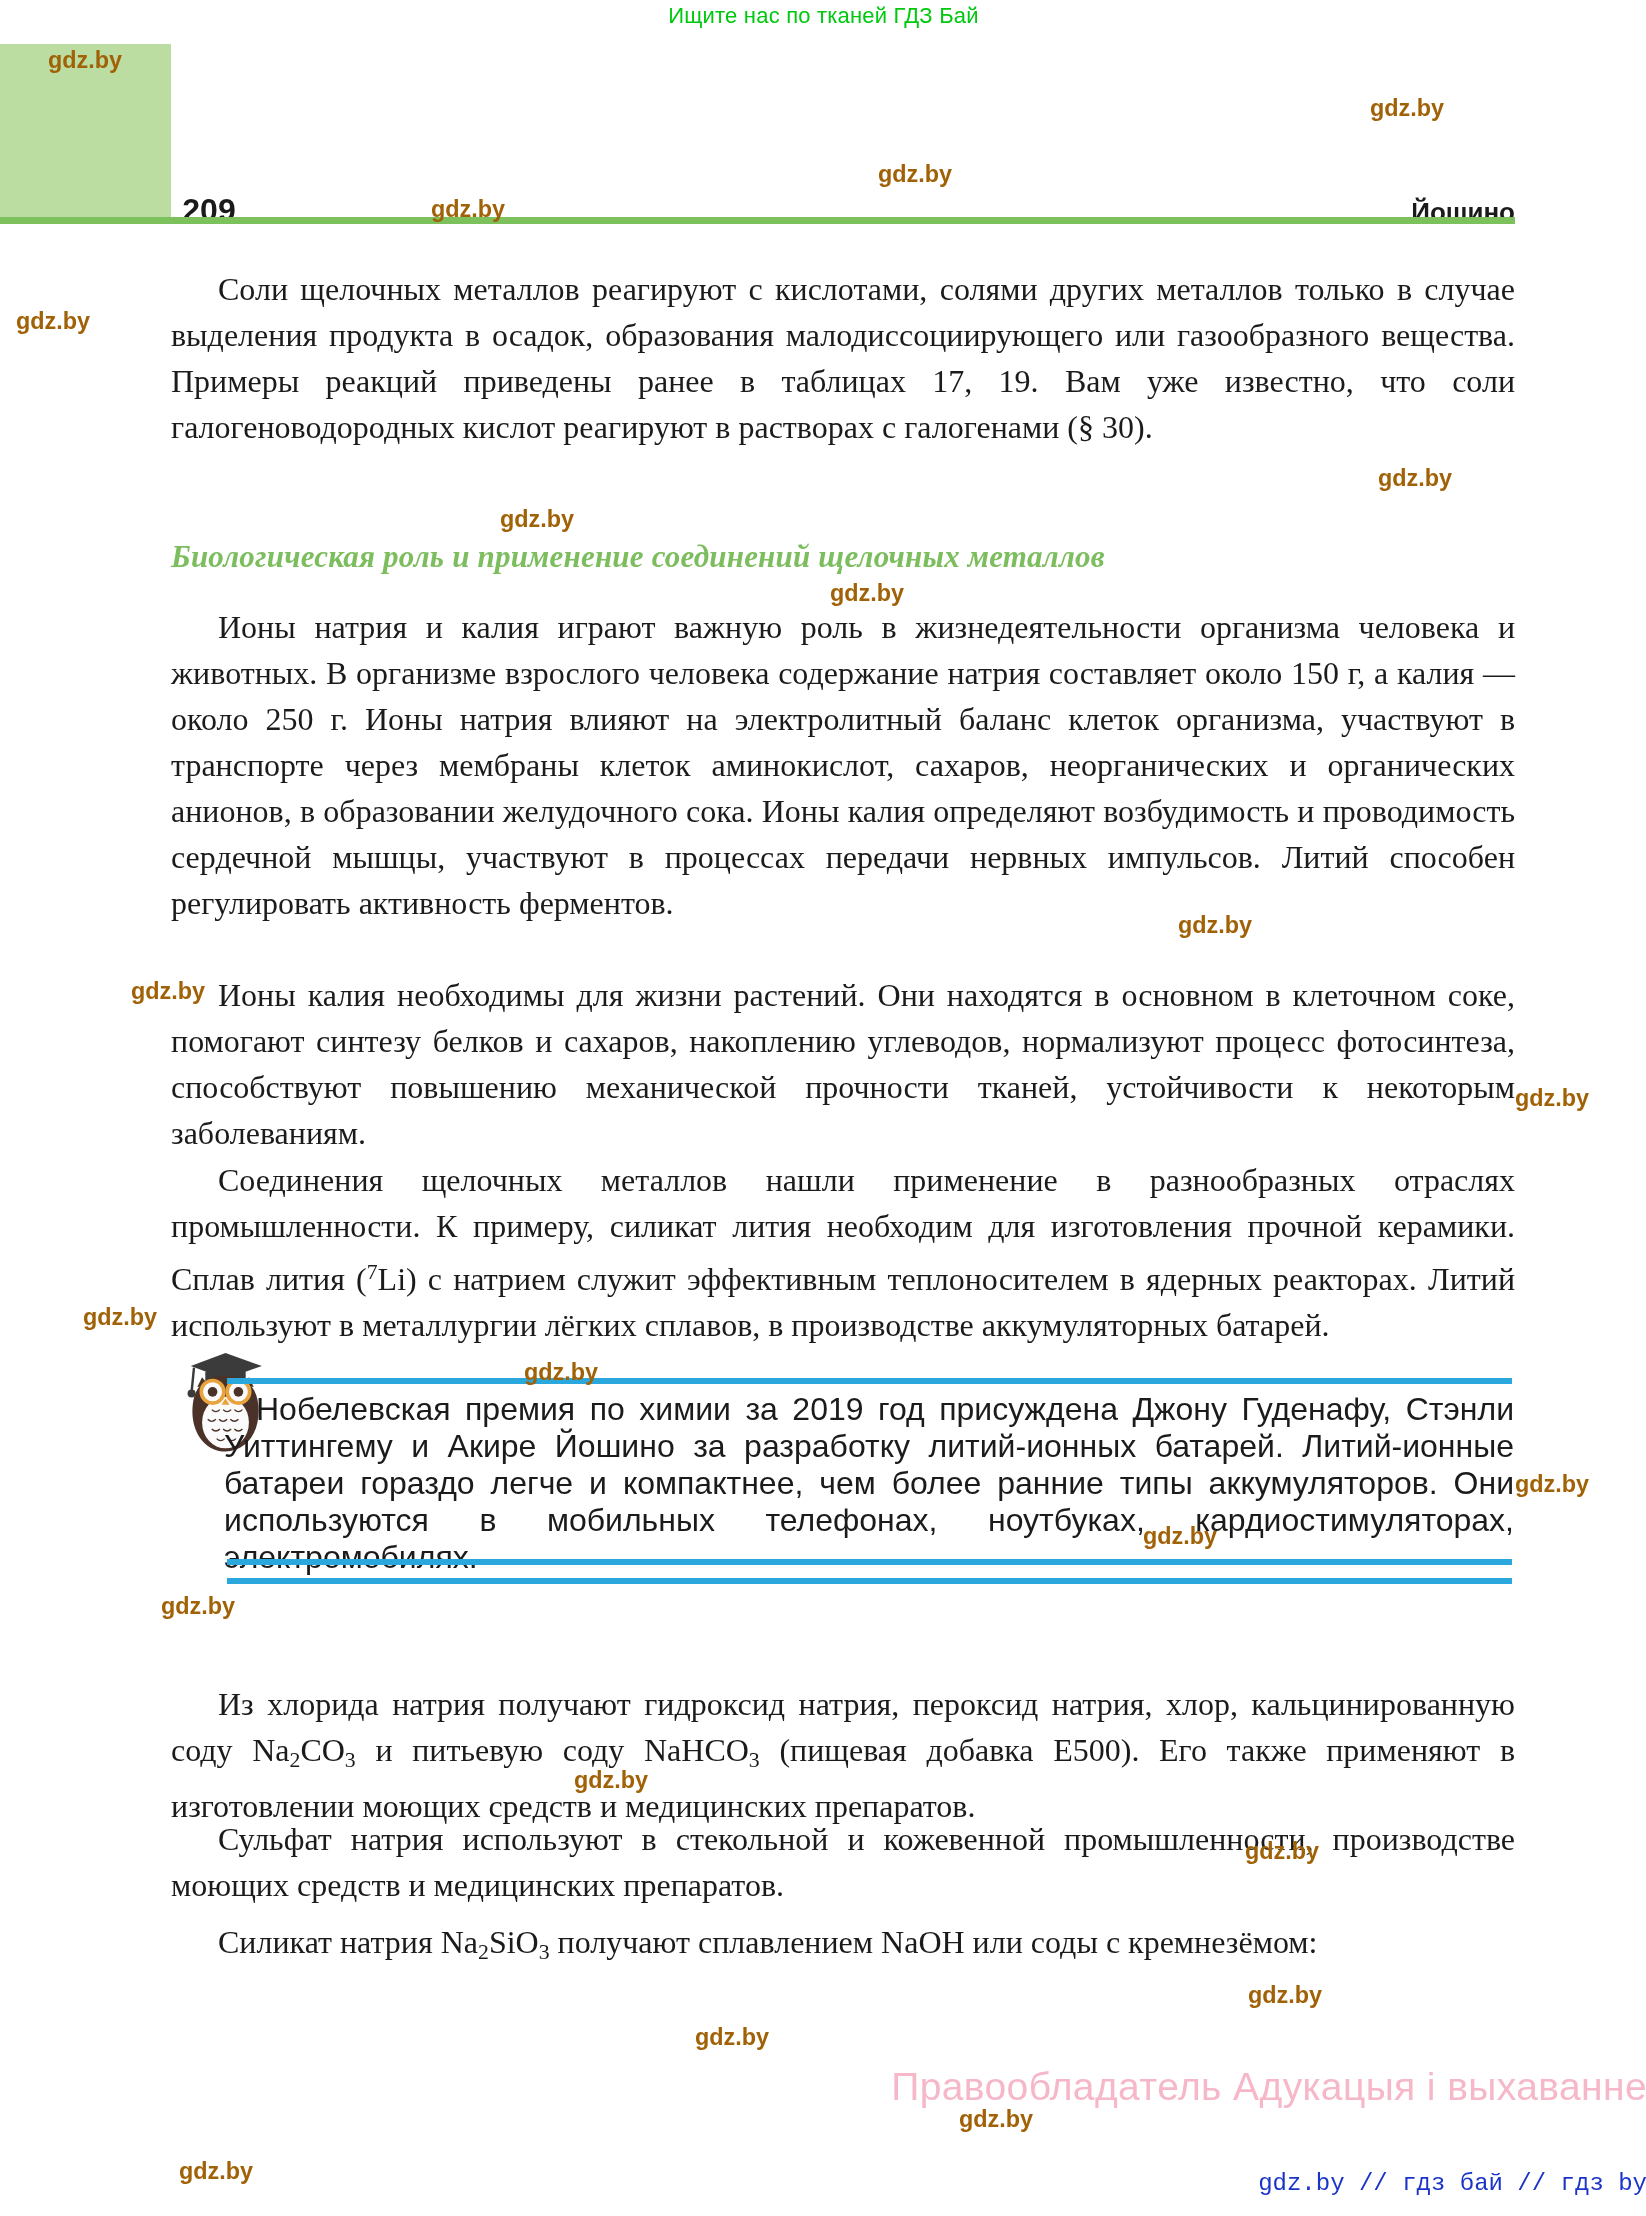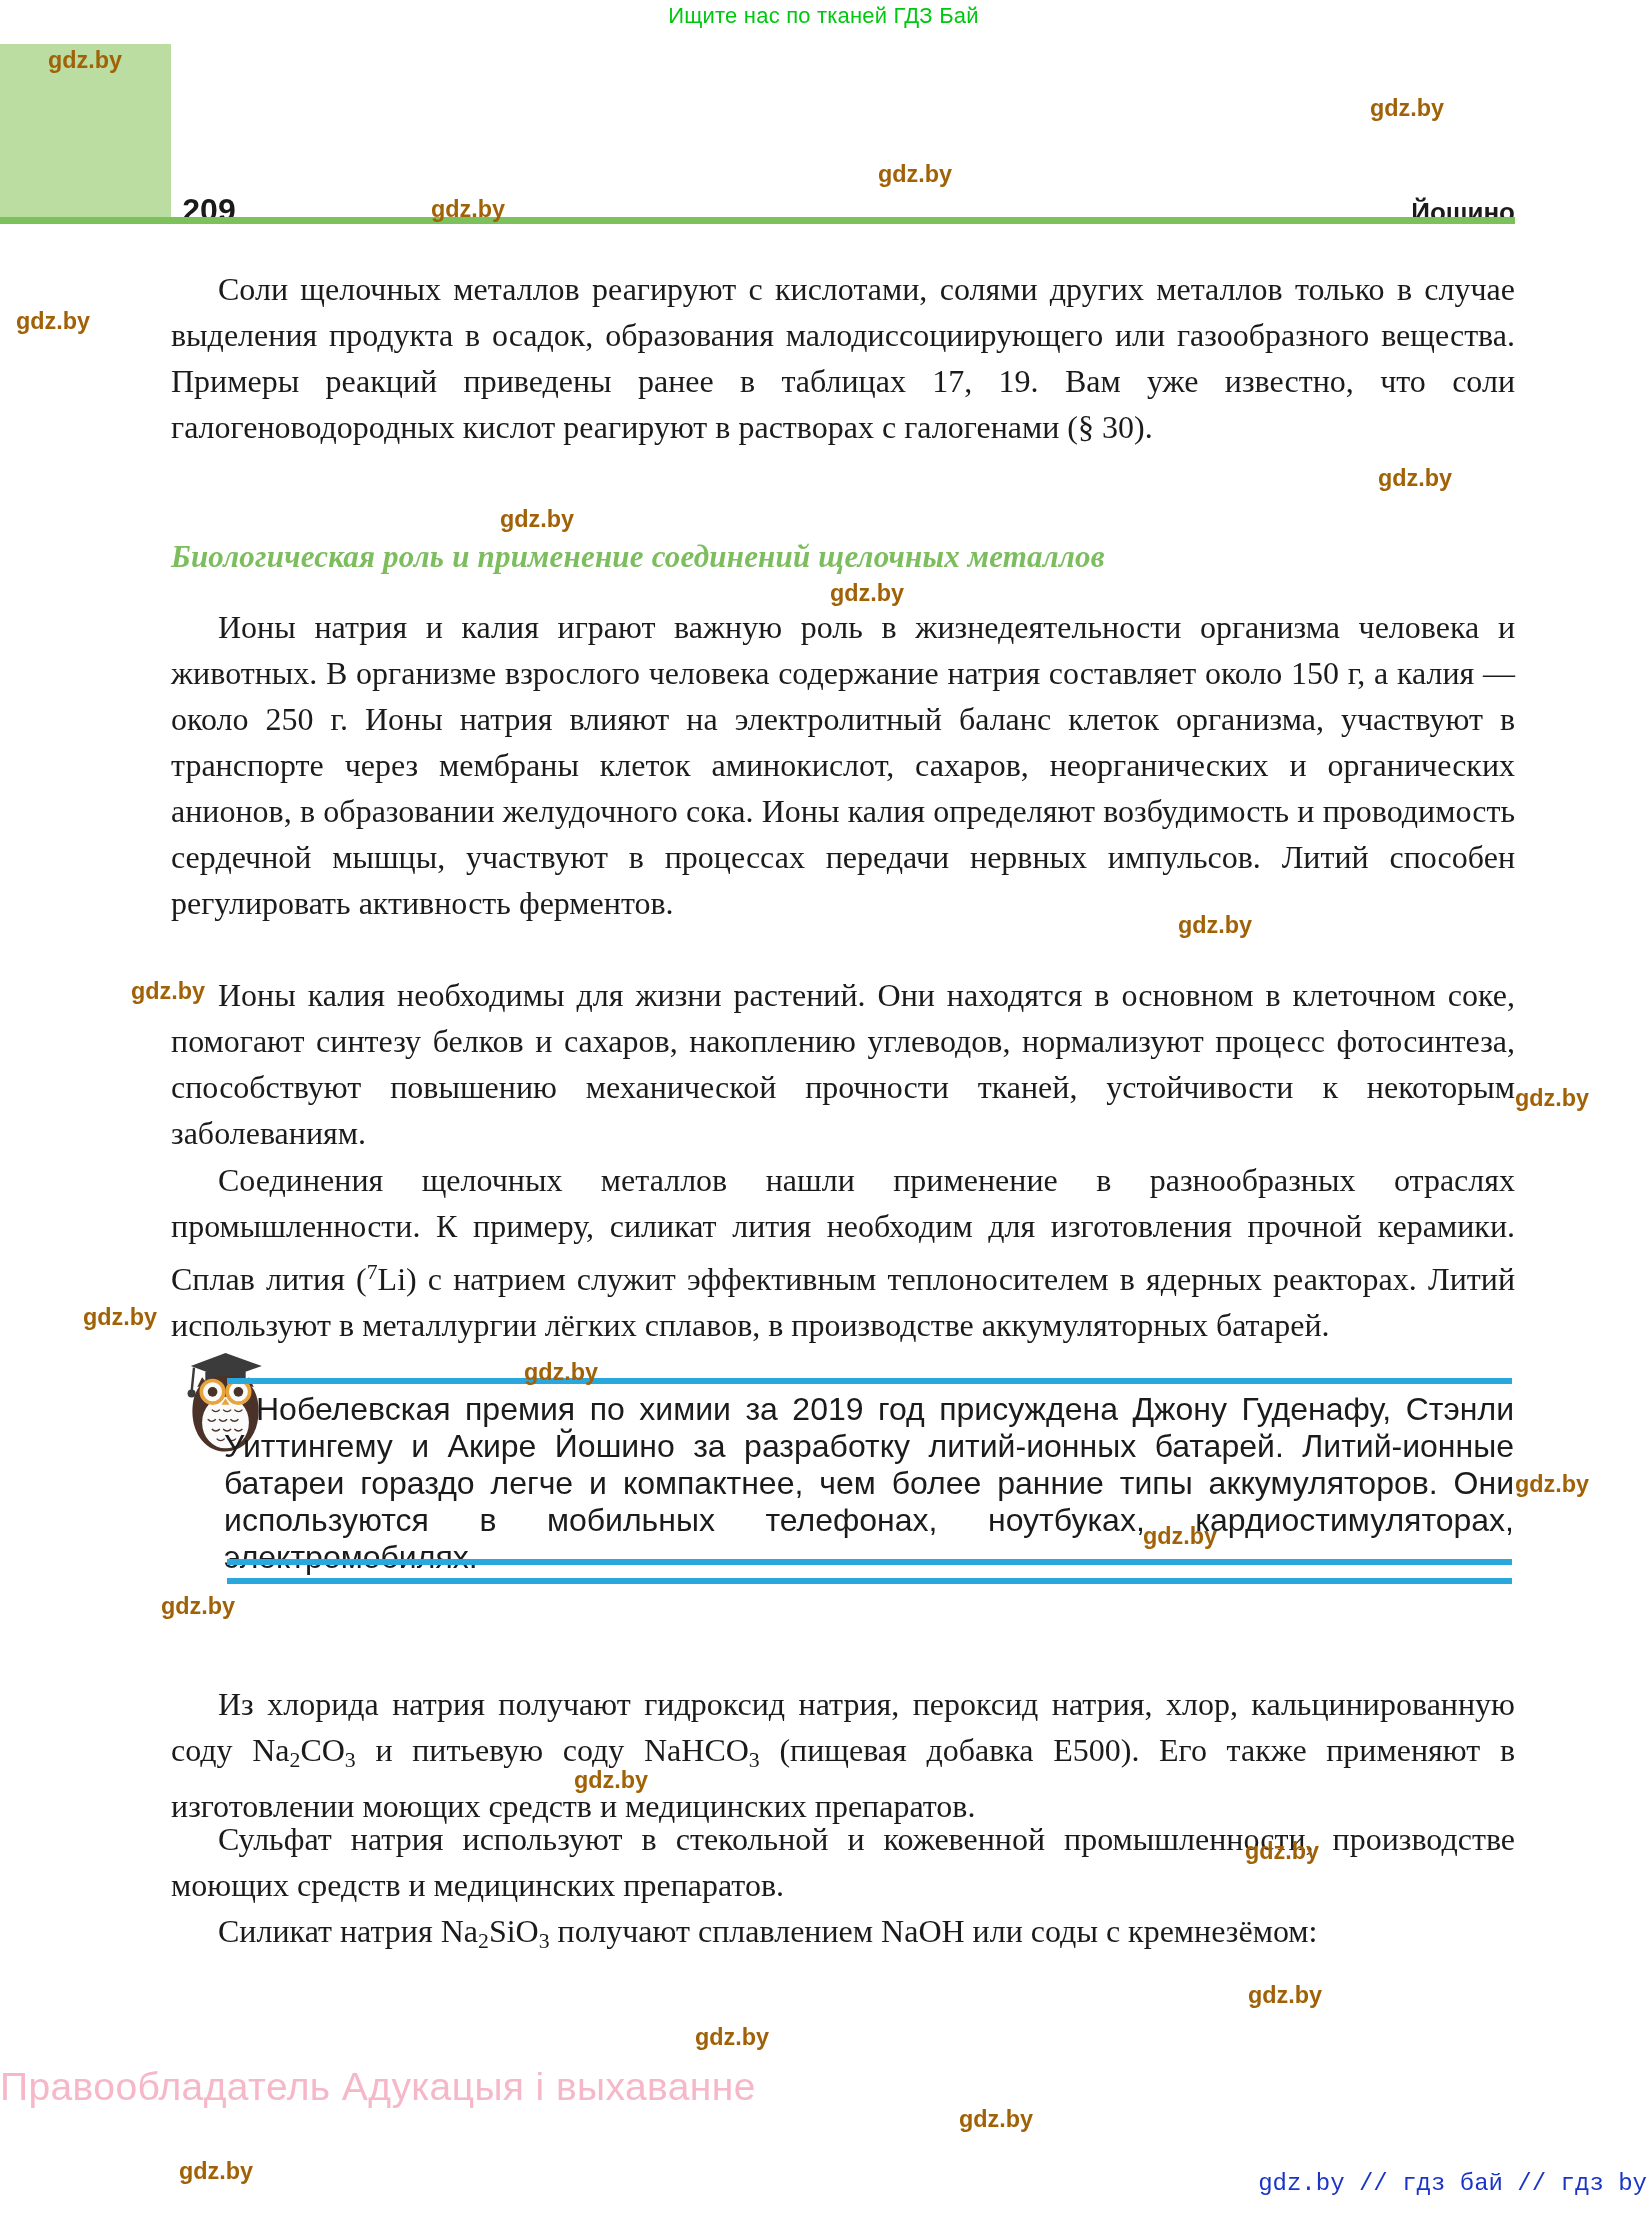--- a/index.html
+++ b/index.html
@@ -71,21 +71,21 @@
   }
 
   
   .wm{
     position:absolute;font-family:"Liberation Sans",sans-serif;
     font-weight:bold;font-size:23.4px;color:#a16207;white-space:nowrap;
   }
 
   
   #rights{
-    position:absolute;top:2065px;left:0;width:1647px;text-align:left;
+    position:absolute;top:2065px;left:0;width:1647px;text-align:right;
     font-family:"Liberation Sans",sans-serif;
     font-size:39px;color:#f6b7c8;letter-spacing:0.4px;
   }
   #footer-links{
     position:absolute;top:2170px;left:0;width:1647px;text-align:right;
     font-family:Liberation Mono, monospace;
     font-size:24px;color:#1b34c8;
   }
 </style>
 </head>
@@ -167,21 +167,21 @@
 
   <div class="col" style="top:1633px;margin-top:48px;">
     <p class="body"><span>Из хлорида натрия получают гидроксид натрия, пероксид натрия, хлор, кальцинированную соду Na</span><span class="sub">2</span><span>CO</span><span class="sub">3</span><span> и питьевую соду NaHCO</span><span class="sub">3</span><span> (пищевая добавка Е500). Его также применяют в изготовлении моющих средств и медицинских препаратов.</span></p>
   </div>
 
   <div class="col" style="top:1816px;">
     <p class="body">Сульфат натрия используют в стекольной и кожевенной промышленности, производстве моющих средств и медицинских препаратов.</p>
   </div>
 
   <div class="col" style="top:1908px;">
-    <p class="body" style="text-align:justify;"><span>Силикат натрия Na</span><span class="sub">2</span><span>SiO</span><span class="sub">3</span><span> получают сплавлением NaOH или соды с кремнезёмом:</span></p>
+    <p class="body" style="text-align:justify;margin-top:11px;"><span>Силикат натрия Na</span><span class="sub">2</span><span>SiO</span><span class="sub">3</span><span> получают сплавлением NaOH или соды с кремнезёмом:</span></p>
   </div>
 
   <div id="rights">Правообладатель Адукацыя i выхаванне</div>
 
   <div id="footer-links">gdz.by  //  гдз бай  //  гдз by</div>
 
   <div id="watermark-layer">
       <div class="wm" style="left: 48px; top: 47px;">gdz.by</div>
       <div class="wm" style="left: 1370px; top: 95px;">gdz.by</div>
       <div class="wm" style="left: 878px; top: 161px;">gdz.by</div>

